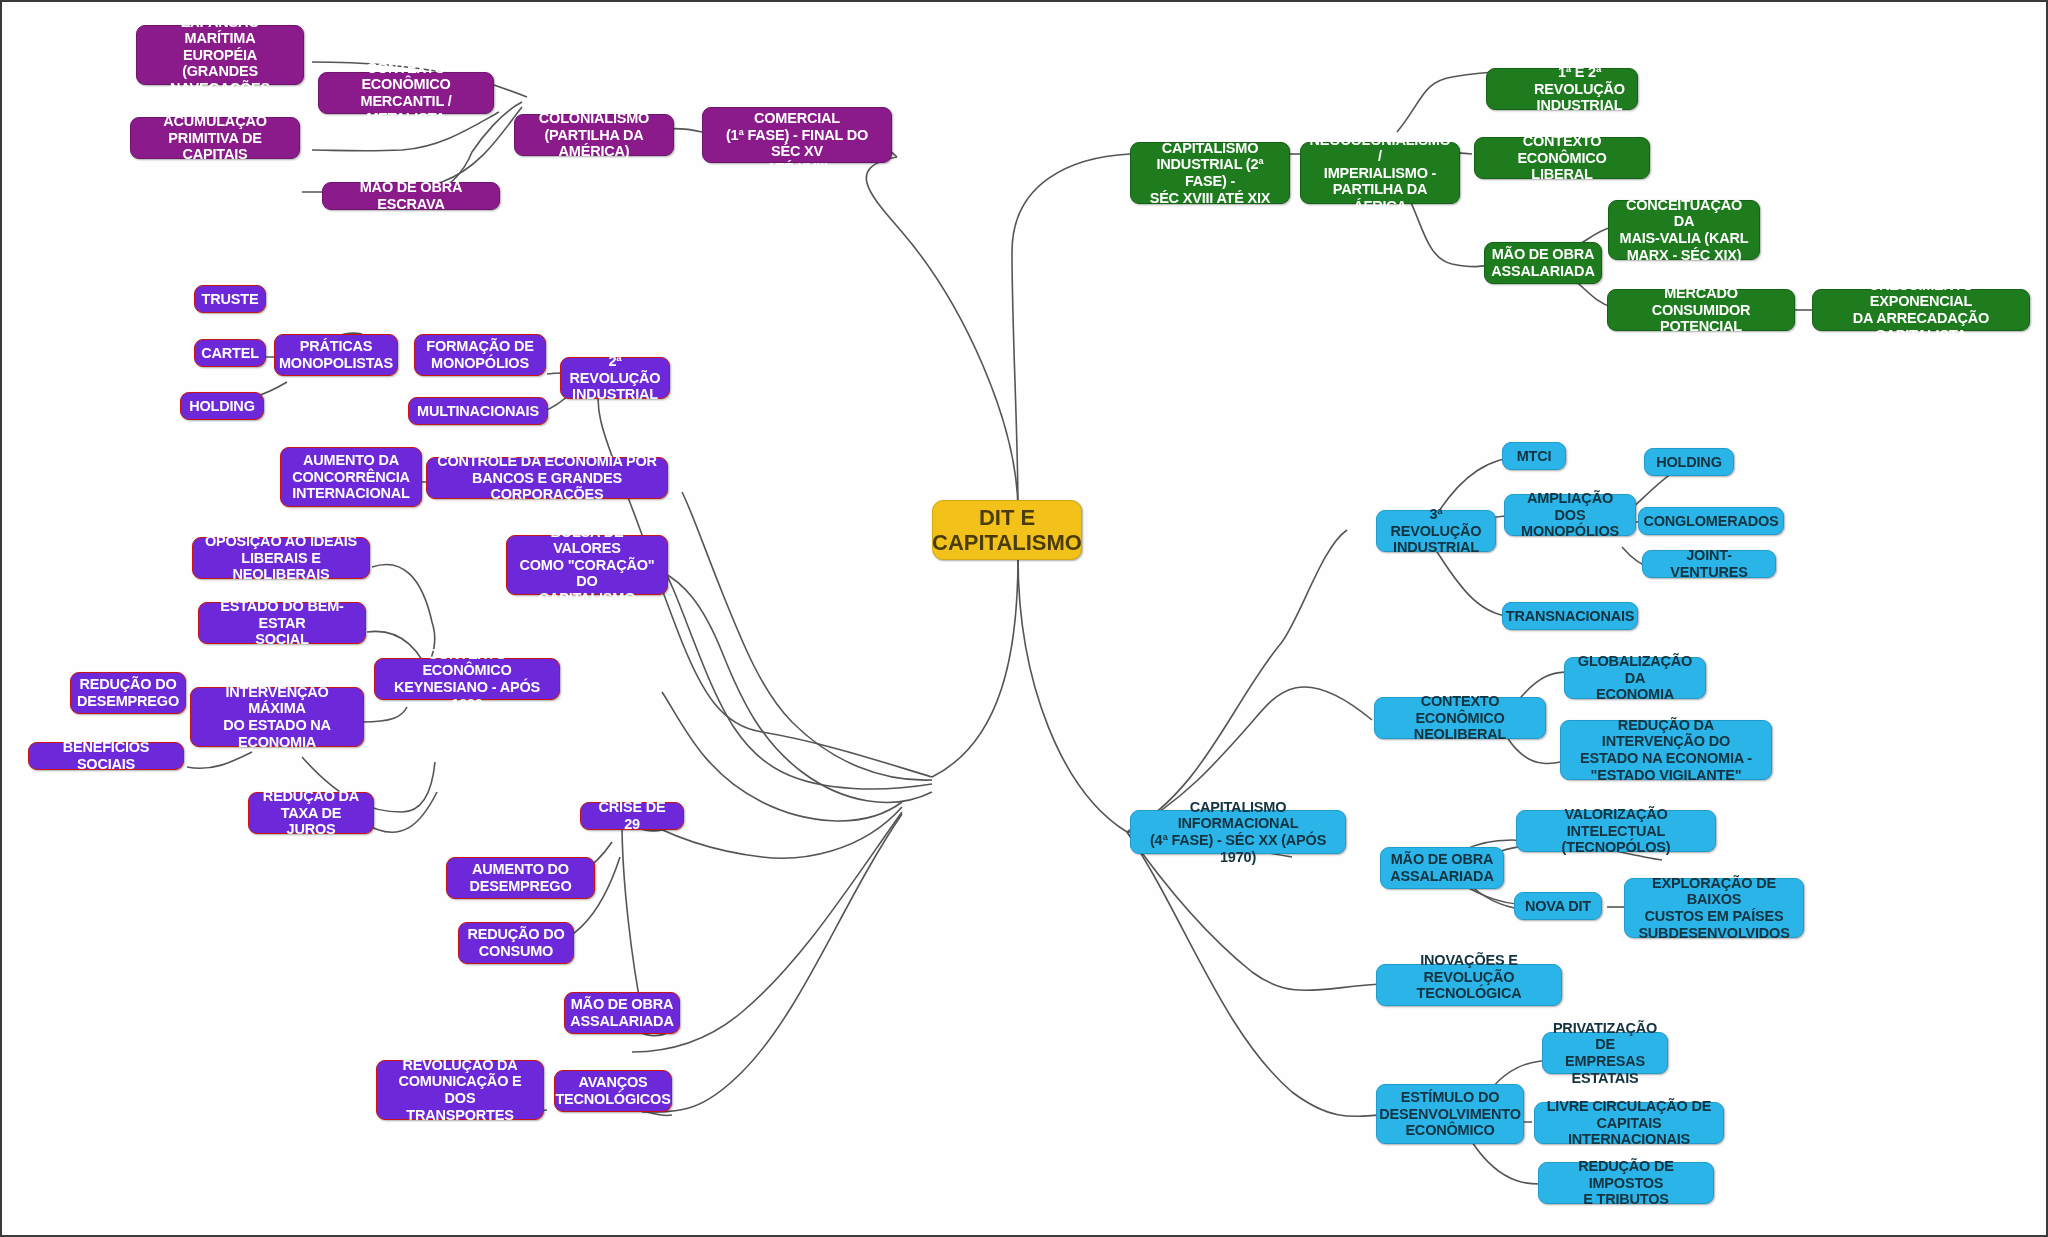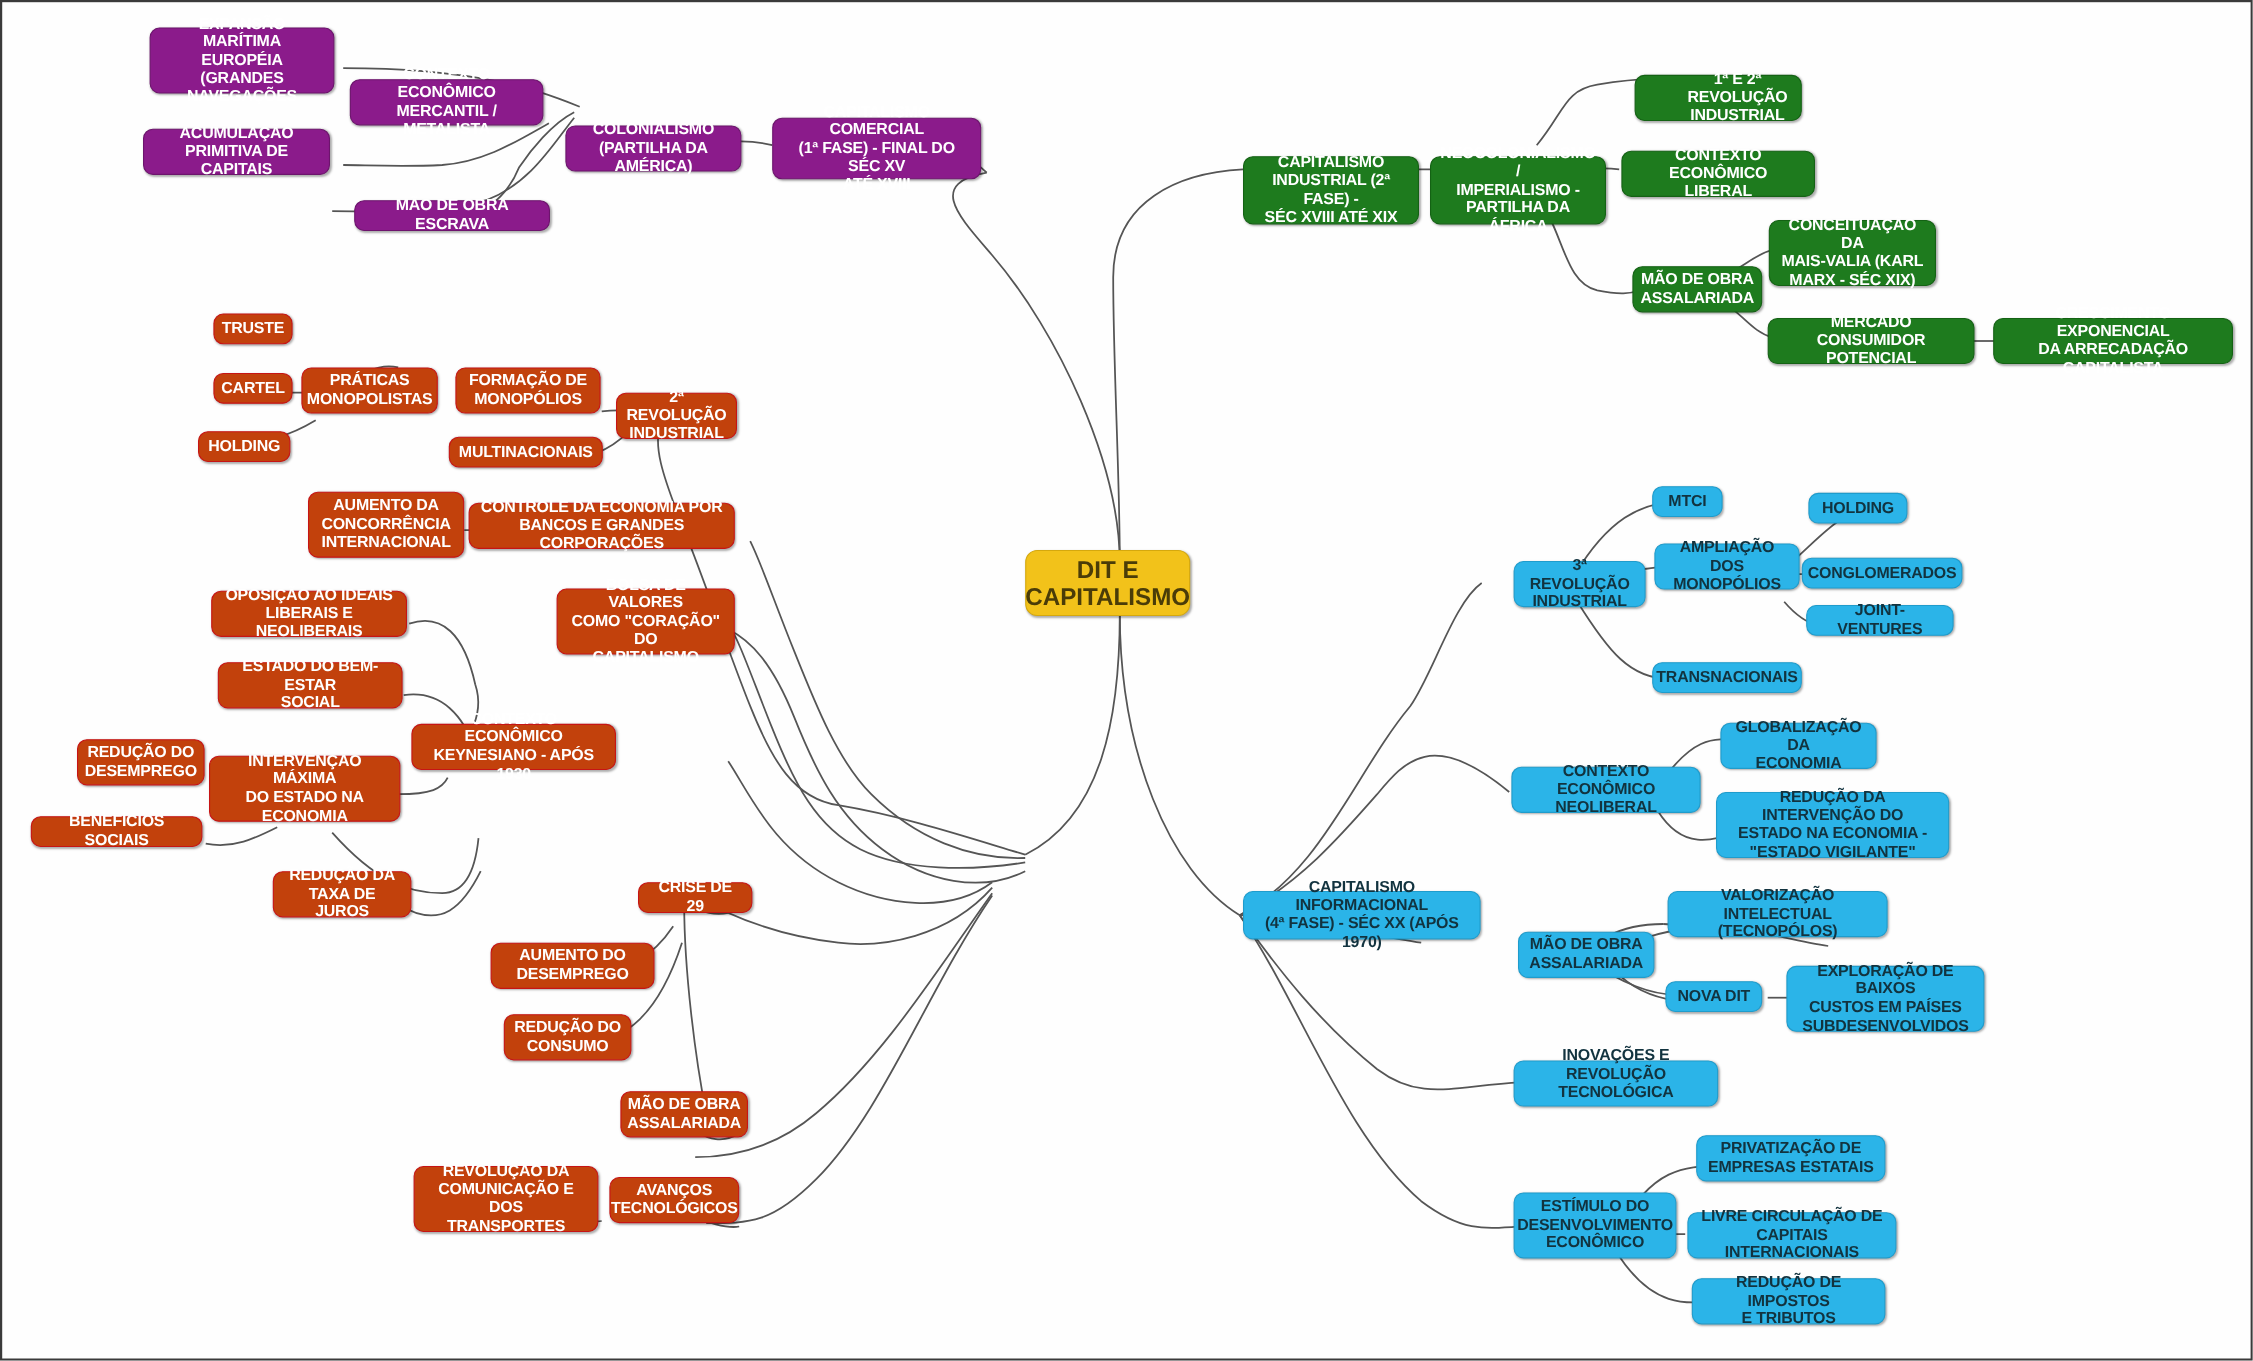--- a/index.html
+++ b/index.html
@@ -44,21 +44,21 @@
     background: #8B1B8B;
     color: #ffffff;
     border: 1px solid #6d146d;
   }
   .n-green {
     background: #1E7B1E;
     color: #ffffff;
     border: 1px solid #146214;
   }
   .n-red {
-    background: #c2410c;
+    background: #6d28d9;
     color: #ffffff;
     border: 1px solid #c71414;
   }
   .n-blue {
     background: #2BB4E8;
     color: #12333f;
     border: 1px solid #1f9ccc;
   }
   .n-center {
     background: #F2C21A;
@@ -431,21 +431,21 @@
     <span>INOVAÇÕES E REVOLUÇÃO
 TECNOLÓGICA</span>
   </div>
 
   <div class="node n-blue fs11" style="left:1374px; top:1082px; width:148px; height:60px;">
     <span>ESTÍMULO DO
 DESENVOLVIMENTO
 ECONÔMICO</span>
   </div>
 
-  <div class="node n-blue fs11" style="left:1540px; top:1030px; width:172px; height:42px;">
+  <div class="node n-blue fs11" style="left:1540px; top:1030px; width:126px; height:42px;">
     <span>PRIVATIZAÇÃO DE
 EMPRESAS ESTATAIS</span>
   </div>
 
   <div class="node n-blue fs11" style="left:1532px; top:1100px; width:190px; height:42px;">
     <span>LIVRE CIRCULAÇÃO DE
 CAPITAIS INTERNACIONAIS</span>
   </div>
 
   <div class="node n-blue fs11" style="left:1536px; top:1160px; width:176px; height:42px;">

